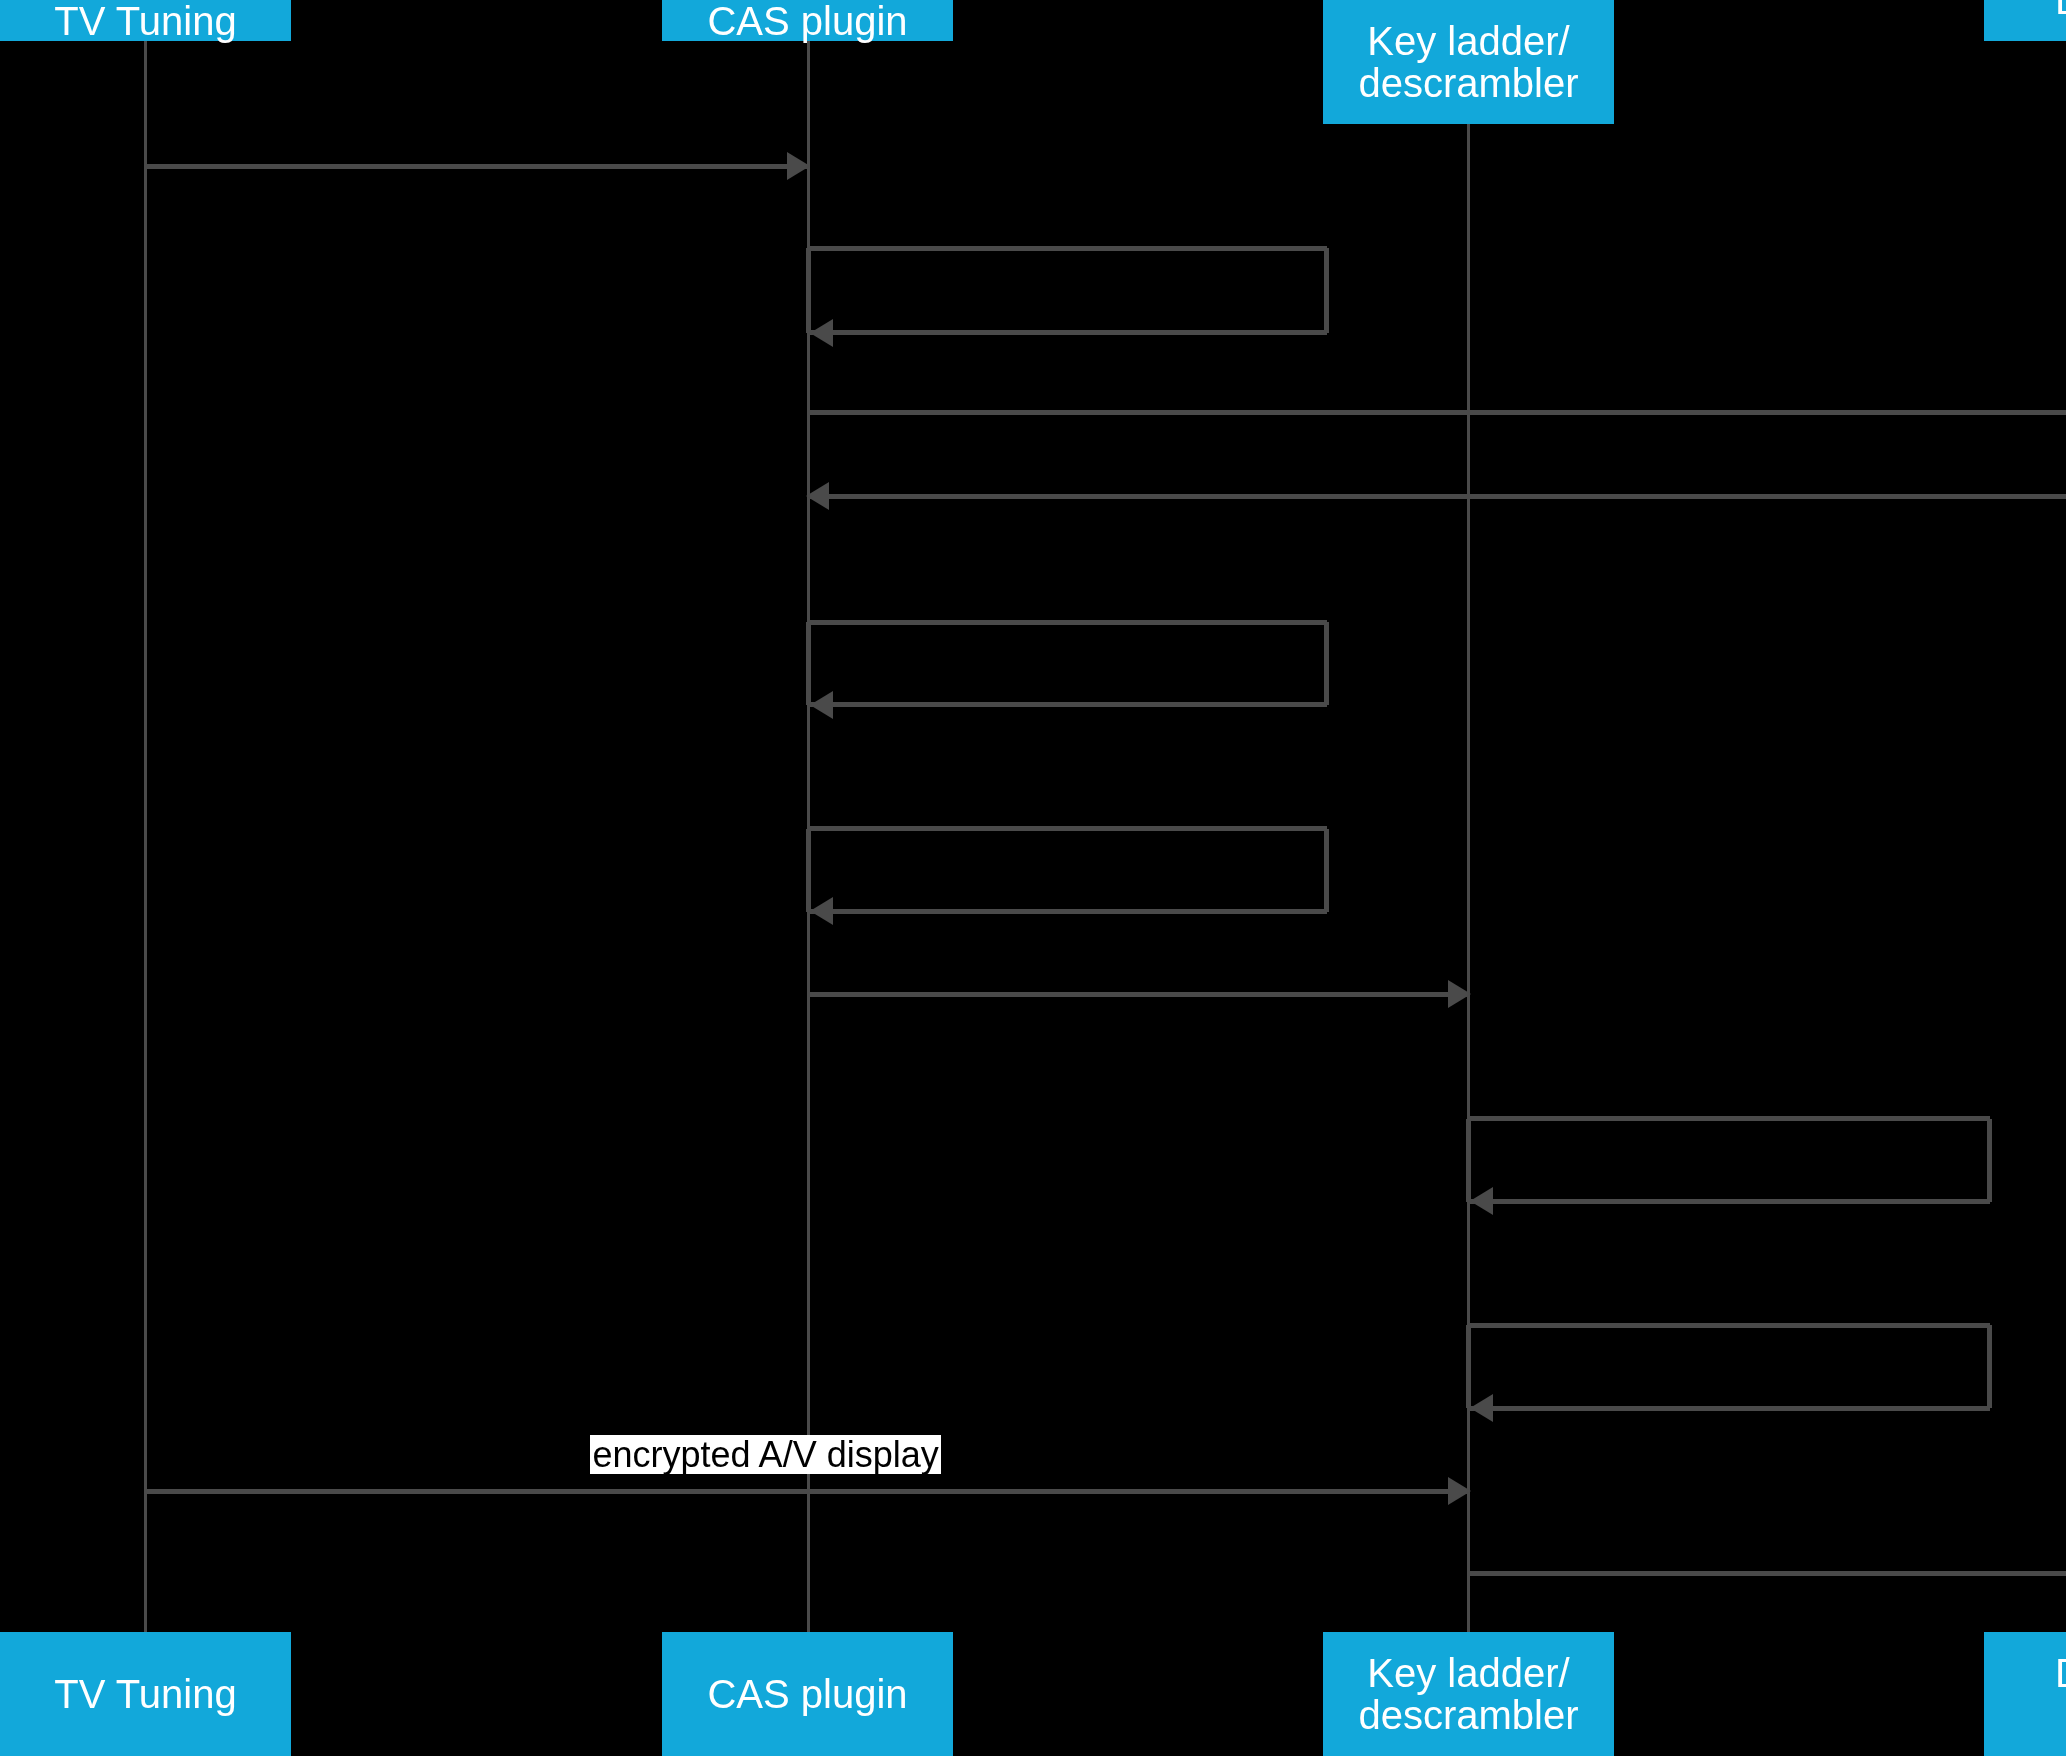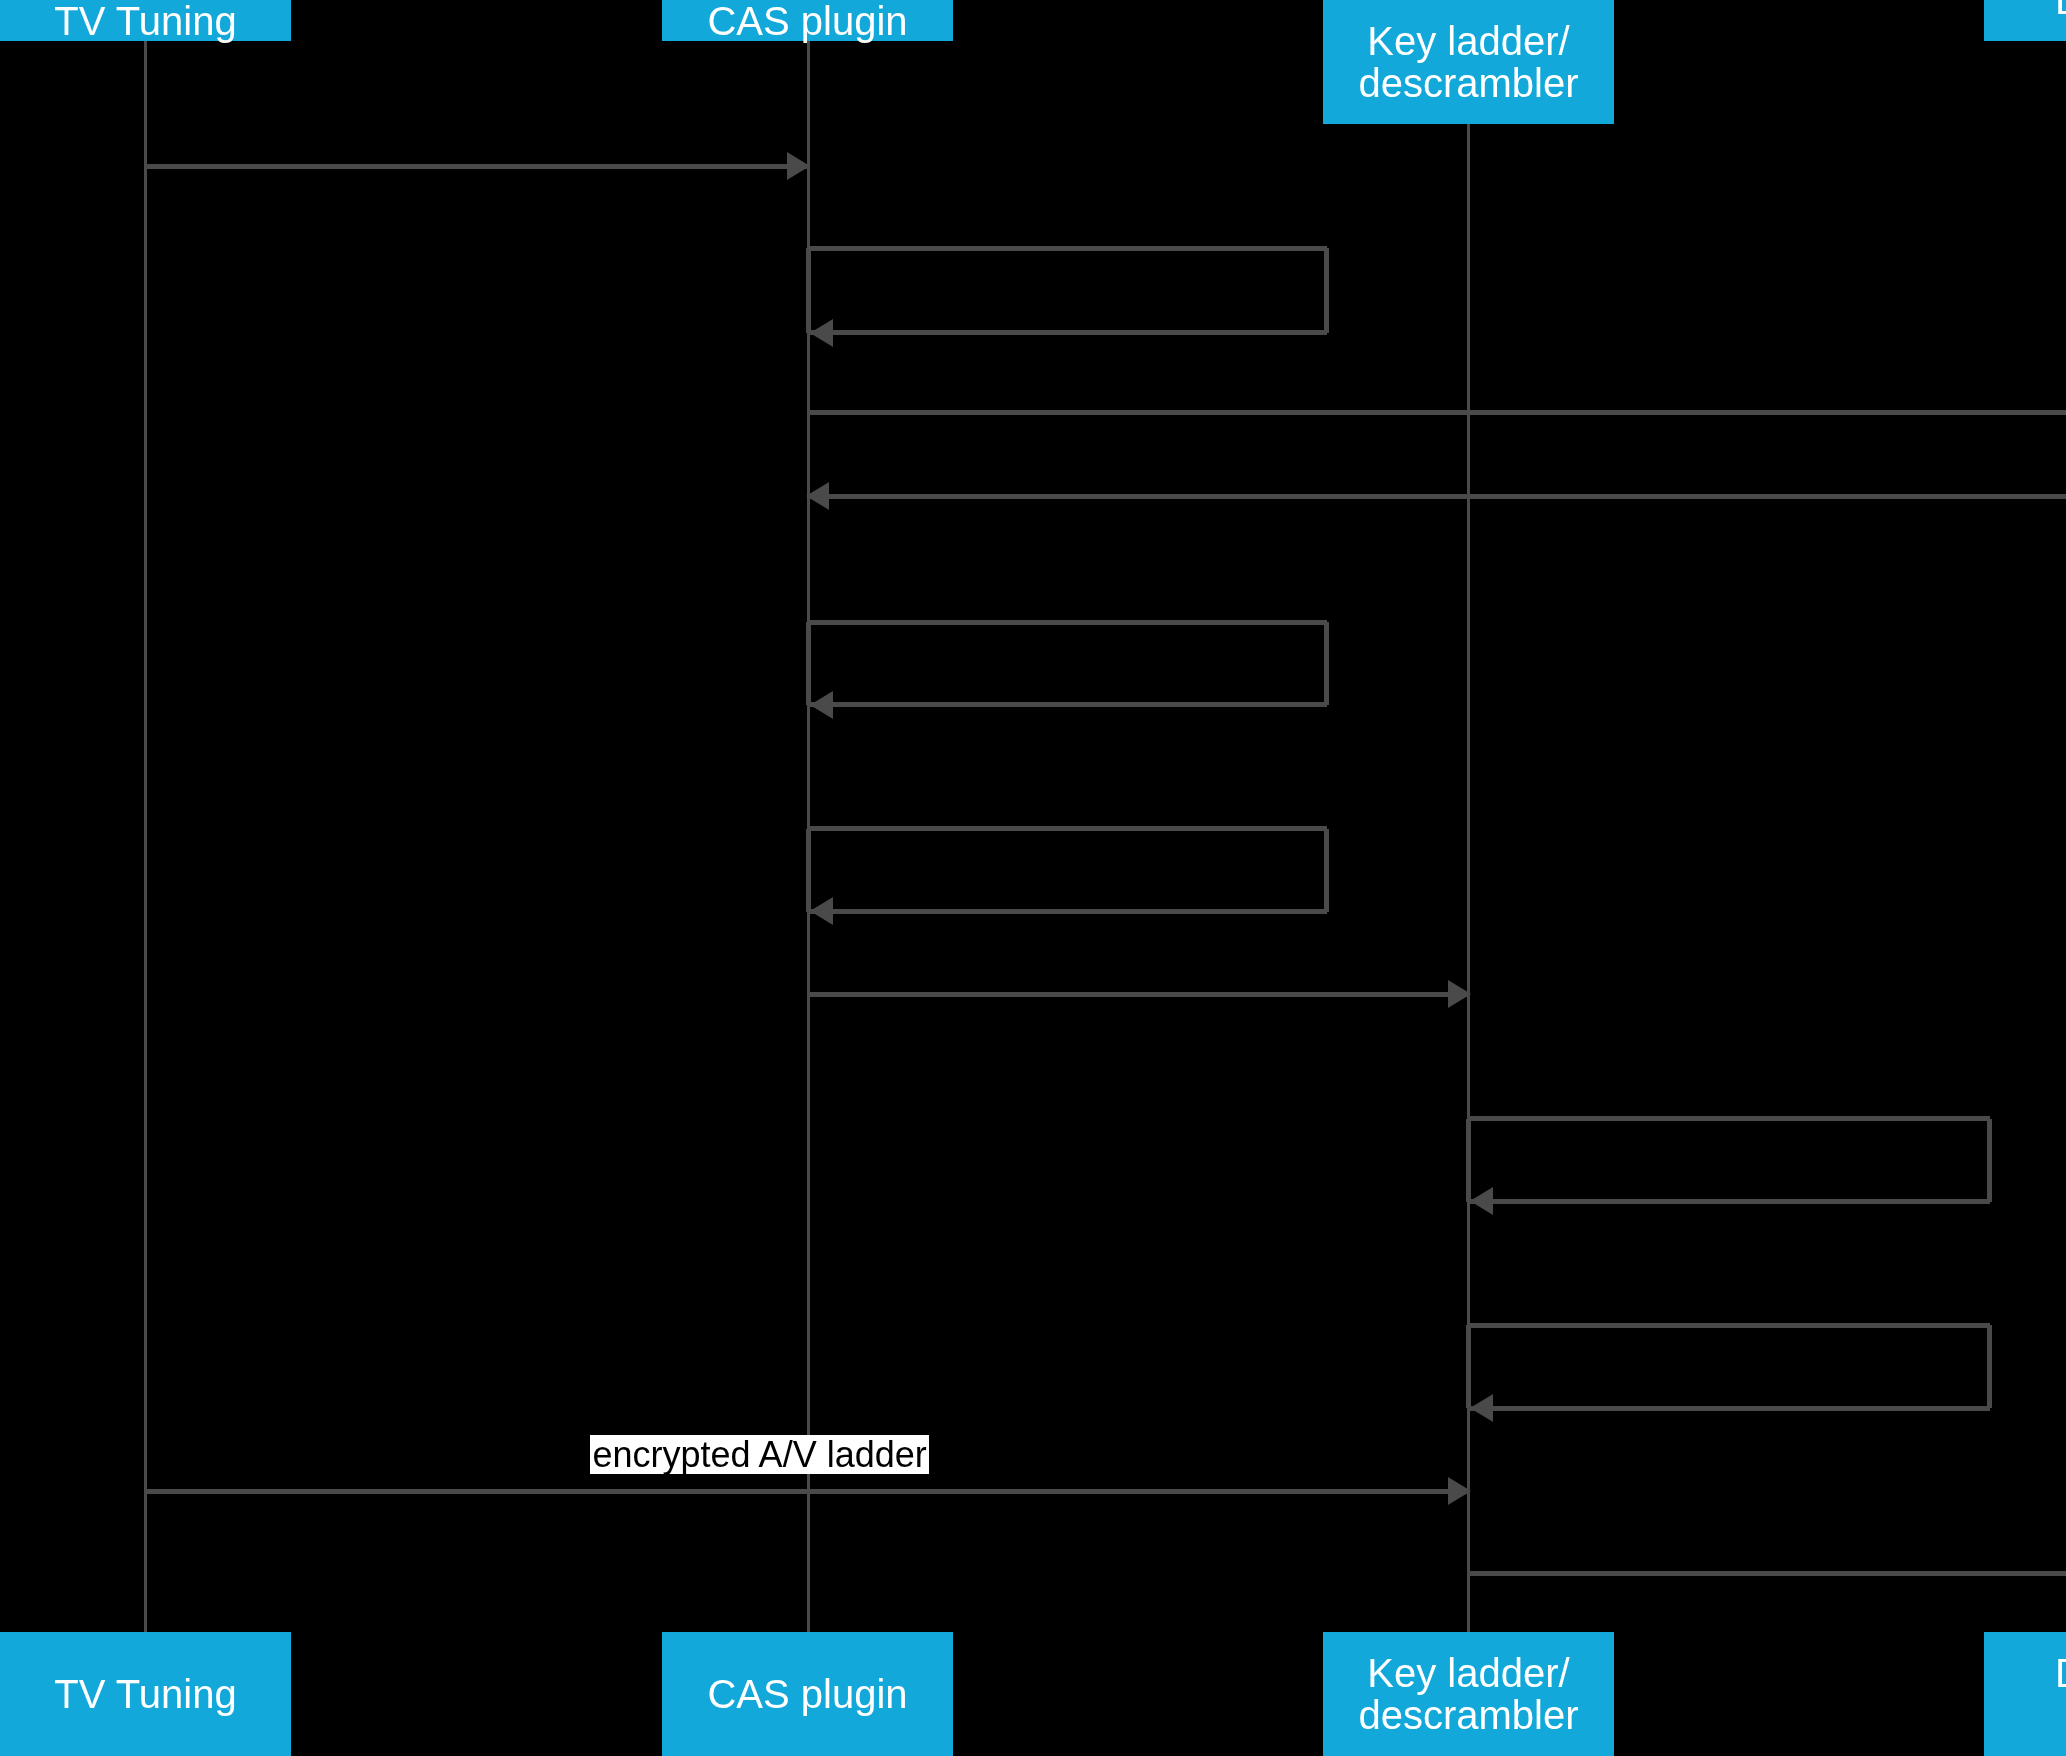--- a/index.html
+++ b/index.html
@@ -77,16 +77,16 @@
     <div class="self-v" style="left: 1987px; top: 1119px; height: 83px; background: rgb(74, 74, 74);"></div>
     <div class="msg-line" style="left: 1469px; width: 521px; top: 1199px; background: rgb(74, 74, 74);"></div>
     <div class="arrowhead arrow-left" style="top: 1187px; left: 1470px; border-right-color: rgb(74, 74, 74);"></div>
     <div class="self-v" style="left: 1466px; top: 1325px; height: 83px; background: rgb(74, 74, 74);"></div>
     <div class="msg-line" style="left: 1469px; width: 521px; top: 1323px; background: rgb(74, 74, 74);"></div>
     <div class="self-v" style="left: 1987px; top: 1325px; height: 83px; background: rgb(74, 74, 74);"></div>
     <div class="msg-line" style="left: 1469px; width: 521px; top: 1406px; background: rgb(74, 74, 74);"></div>
     <div class="arrowhead arrow-left" style="top: 1394px; left: 1470px; border-right-color: rgb(74, 74, 74);"></div>
     <div class="msg-line" style="left: 145px; width: 1323px; top: 1489px; background: rgb(74, 74, 74);"></div>
     <div class="arrowhead arrow-right" style="top: 1477px; left: 1448px; border-left-color: rgb(74, 74, 74);"></div>
-    <div class="msg-label visible" style="left: 590px; top: 1435px; background: rgb(255, 255, 255); color: rgb(0, 0, 0);">encrypted A/V ladder</div>
+    <div class="msg-label visible" style="left: 590px; top: 1435px; background: rgb(255, 255, 255); color: rgb(0, 0, 0);">encrypted A/V display</div>
     <div class="msg-line" style="left: 1469px; width: 661px; top: 1571px; background: rgb(74, 74, 74);"></div>
   </div>
 
 
 </body></html>

